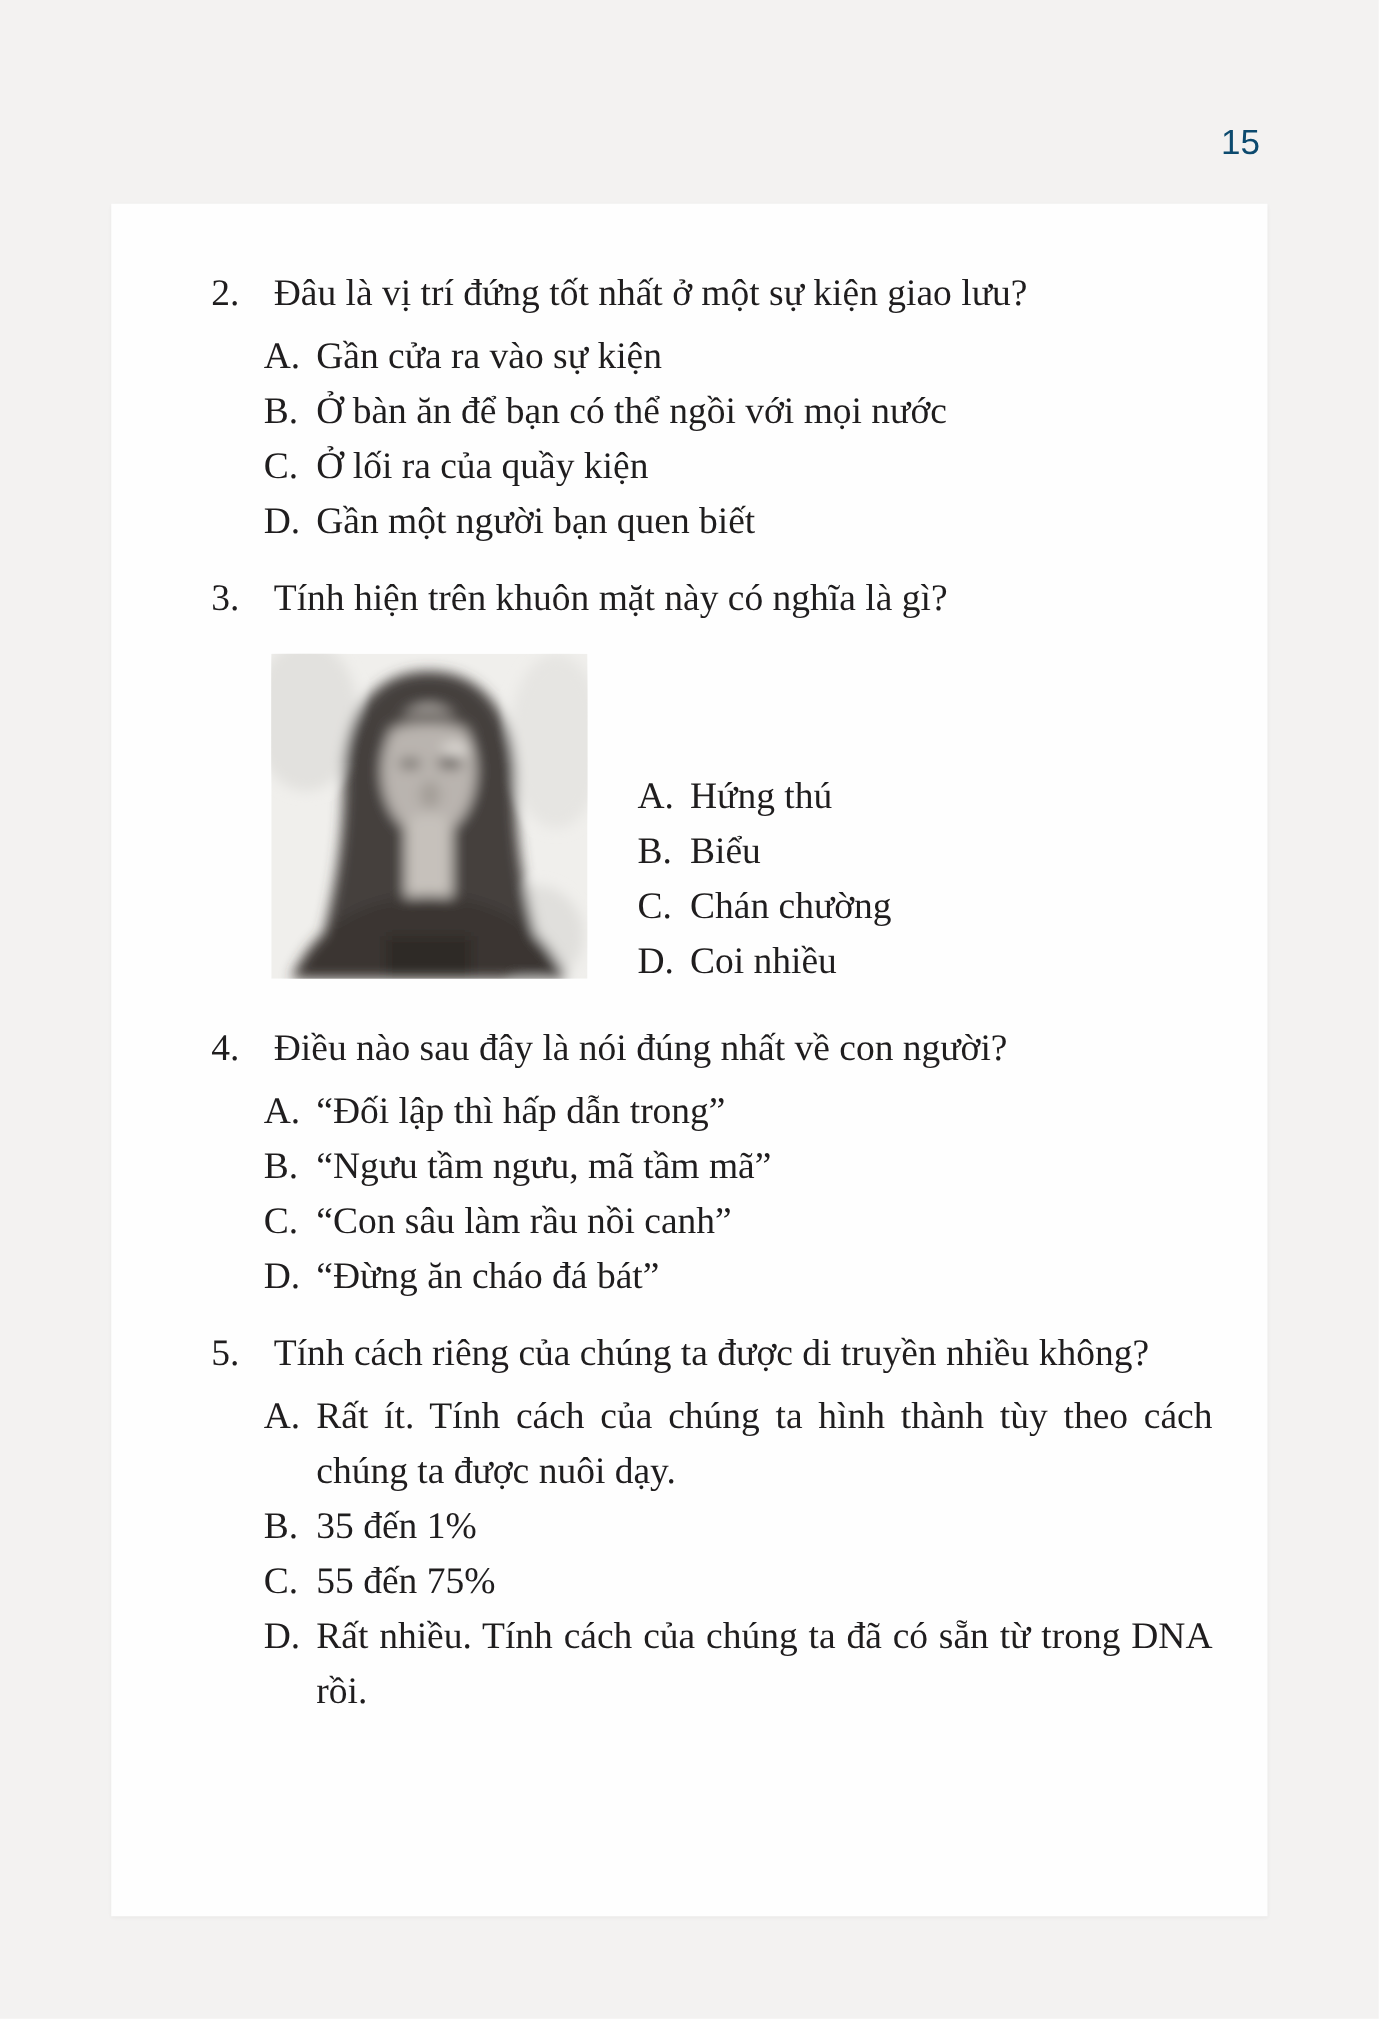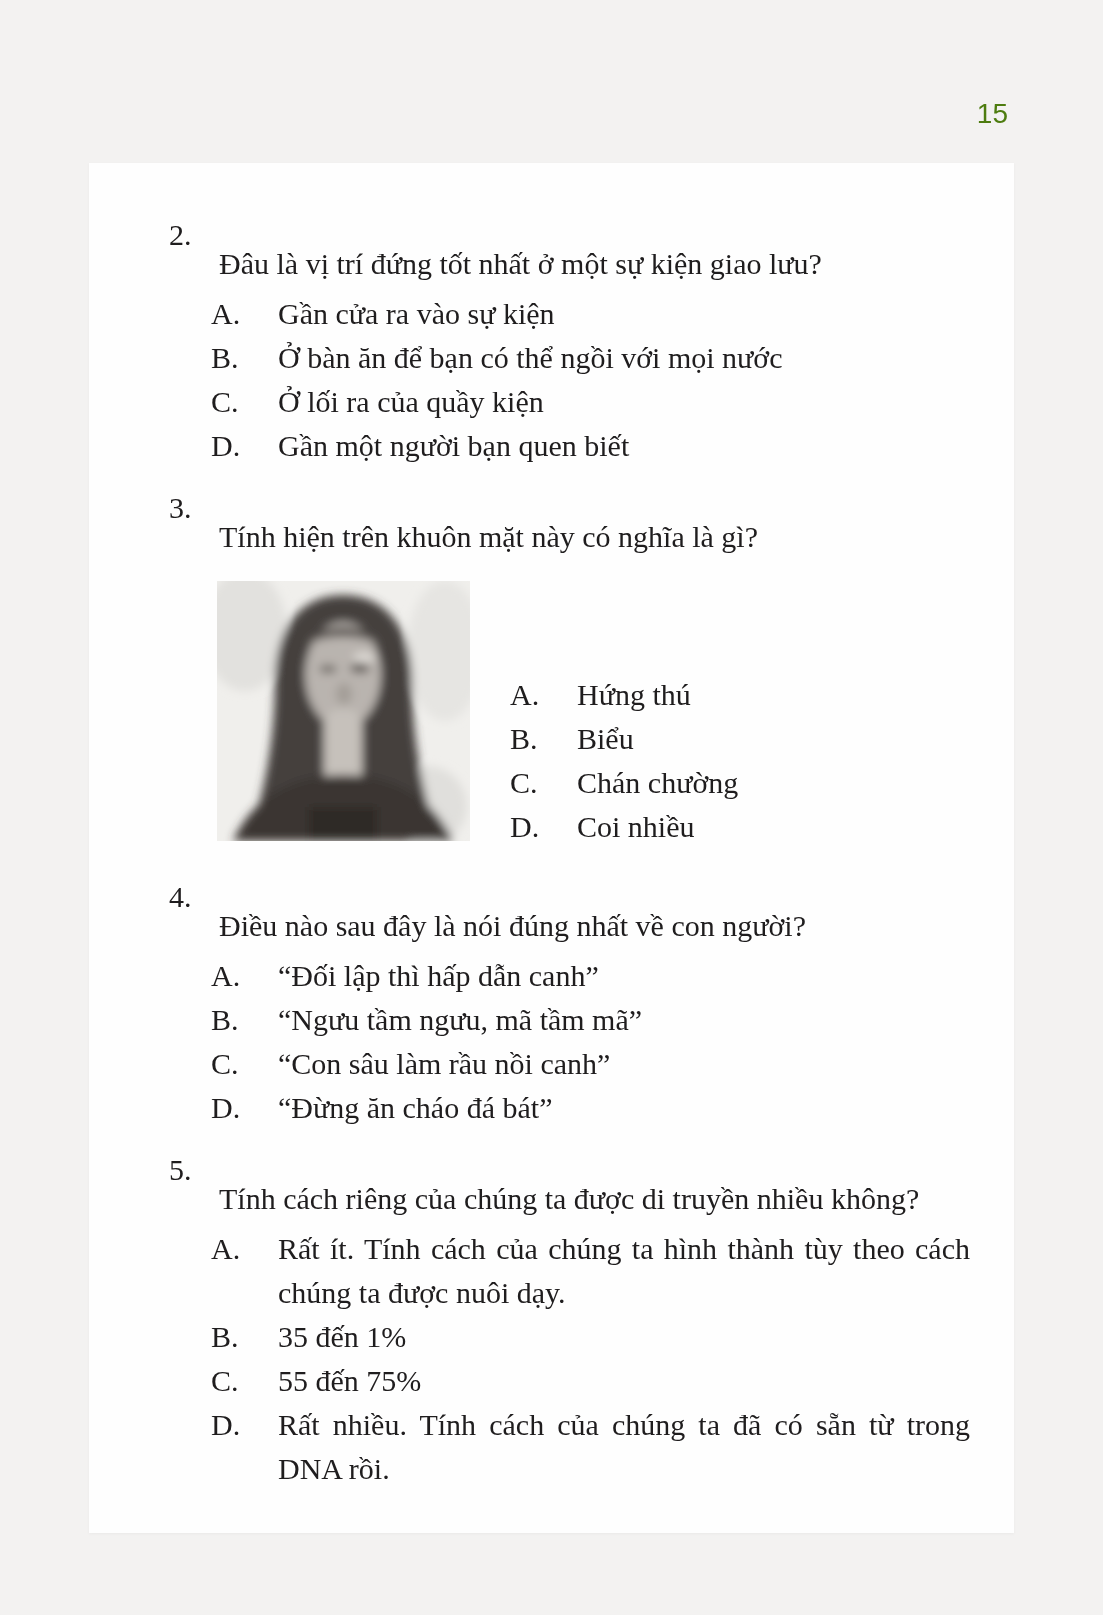--- a/index.html
+++ b/index.html
@@ -10,50 +10,50 @@
     font-family: "Liberation Serif", "DejaVu Serif", serif;
     color: #1f1d1e;
     overflow: hidden;
   }
   .page-num {
     position: absolute;
     top: 98px;
     right: 95px;
     font-family: "Liberation Sans", "DejaVu Sans", sans-serif;
     font-size: 28px;
-    color: #4d7c0f;
+    color: #0c4a6e;
   }
   .sheet {
     position: absolute;
     left: 89px;
     top: 163px;
     width: 925px;
     height: 1370px;
     background: #fefefe;
     box-shadow: 0 1px 3px rgba(0,0,0,0.04);
     padding: 50px 44px 0 80px;
   }
   .question { margin-bottom: 18px; }
   .q-row {
     display: flex;
     line-height: 44px;
     font-size: 30px;
     margin-bottom: 6px;
   }
   .q-num { width: 50px; flex: 0 0 50px; }
-  .q-text { flex: 1; margin-top: 29px; }
+  .q-text { flex: 1; }
   .opts { }
   .opt {
     display: flex;
     line-height: 44px;
     font-size: 30px;
     margin-left: 42px;
   }
   .o-letter { width: 42px; flex: 0 0 42px; }
-  .o-text { flex: 1; max-width: 718px; margin-left: 25px; }
+  .o-text { flex: 1; max-width: 718px; }
   .o-text.justify { text-align: justify; }
   
   .media-row {
     position: relative;
     margin-top: 22px;
     margin-left: 48px;
     height: 260px;
   }
   .portrait {
     position: absolute;
@@ -163,21 +163,21 @@
   </section>
 
   <section class="question after-media">
     <div class="q-row">
       <span class="q-num">4.</span>
       <span class="q-text">Điều nào sau đây là nói đúng nhất về con người?</span>
     </div>
     <div class="opts">
       <div class="opt">
         <span class="o-letter">A.</span>
-        <span class="o-text">“Đối lập thì hấp dẫn canh”</span>
+        <span class="o-text">“Đối lập thì hấp dẫn trong”</span>
       </div>
       <div class="opt">
         <span class="o-letter">B.</span>
         <span class="o-text">“Ngưu tầm ngưu, mã tầm mã”</span>
       </div>
       <div class="opt">
         <span class="o-letter">C.</span>
         <span class="o-text">“Con sâu làm rầu nồi canh”</span>
       </div>
       <div class="opt">

